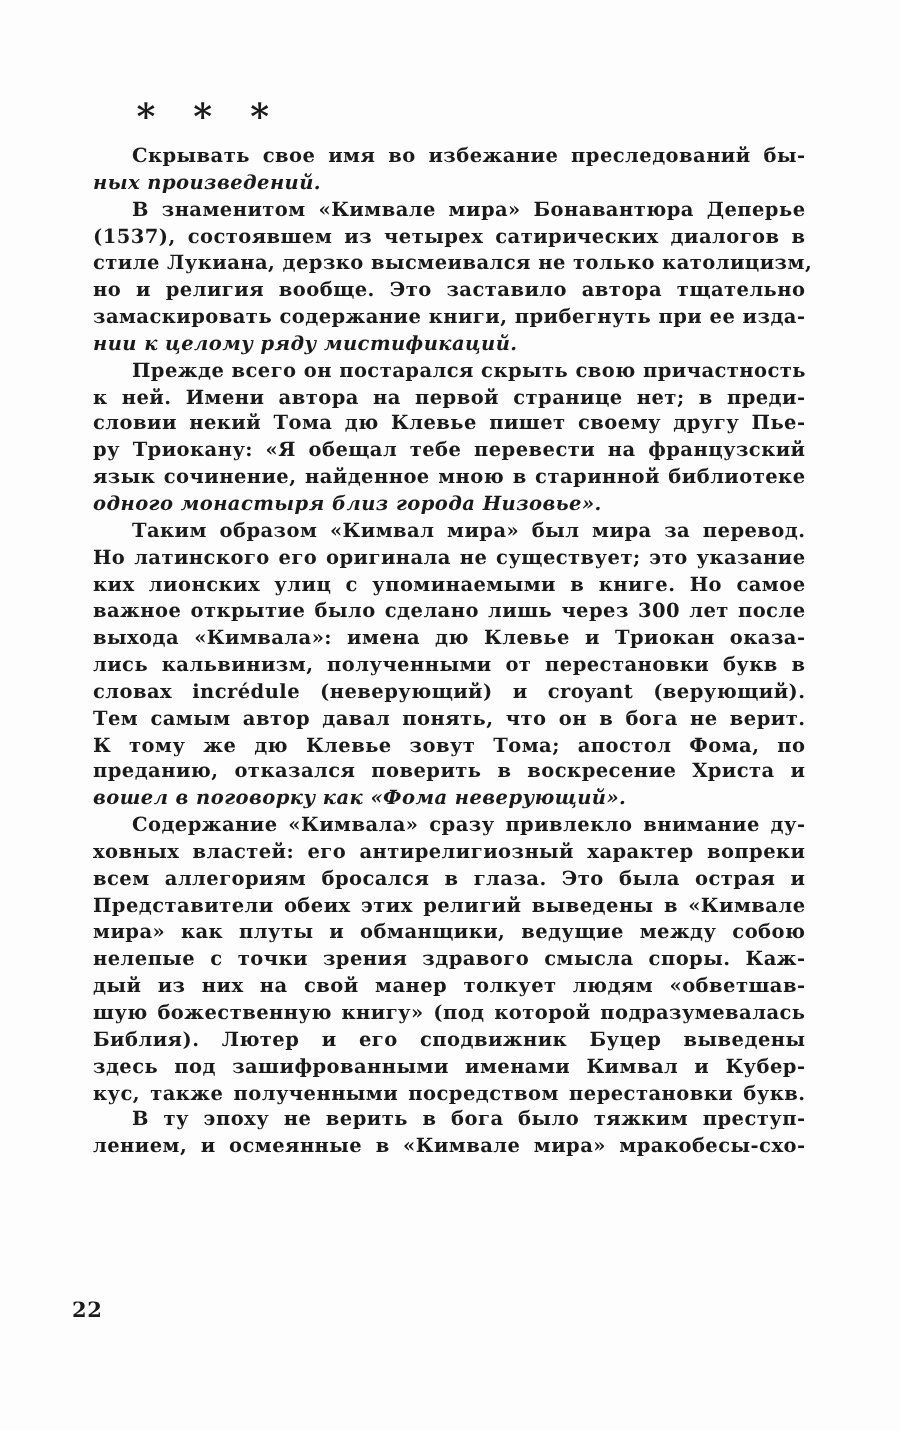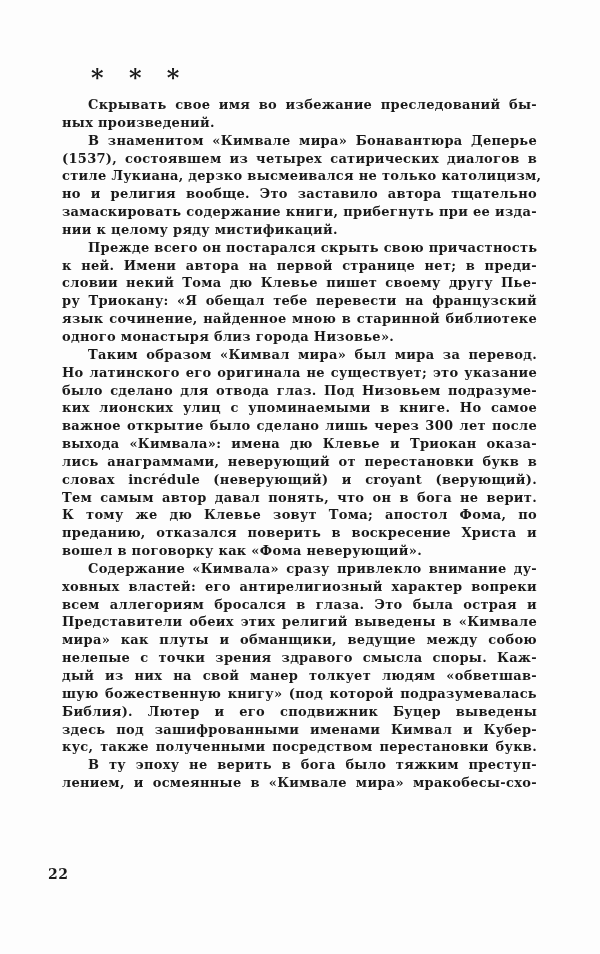--- a/index.html
+++ b/index.html
@@ -35,21 +35,21 @@
     height: 17.85px;
     font-size: 13px;
     line-height: 17.85px;
     letter-spacing: 0.3px;
     text-align: justify;
     text-align-last: justify;
     white-space: nowrap;
     overflow: visible;
   }
   .line.first { text-indent: 26px; }
-  .line.endpara { text-align-last: left; }
+  .line.endpara { text-align-last: left; font-style: italic; }
   .i { }
   .page-number {
     position: absolute;
     top: 866px;
     left: 48px;
     font-size: 14px;
     letter-spacing: 0.5px;
   }
 </style>
 </head>
@@ -74,25 +74,24 @@
         <div class="line first"><span>Прежде всего он постарался скрыть свою причастность</span></div>
         <div class="line"><span>к ней. Имени автора на первой странице нет; в преди-</span></div>
         <div class="line"><span>словии некий Тома дю Клевье пишет своему другу Пье-</span></div>
         <div class="line"><span>ру Триокану: «Я обещал тебе перевести на французский</span></div>
         <div class="line"><span>язык сочинение, найденное мною в старинной библиотеке</span></div>
         <div class="line endpara"><span>одного монастыря близ города Низовье».</span></div>
       </div>
       <div class="para">
         <div class="line first"><span>Таким образом «Кимвал мира» был мира за перевод.</span></div>
         <div class="line"><span>Но латинского его оригинала не существует; это указание</span></div>
-        <div class="line"><span>было сделано для отвода глаз. Под Низовьем подразуме-</span></div>
         <div class="line"><span>ких лионских улиц с упоминаемыми в книге. Но самое</span></div>
         <div class="line"><span>важное открытие было сделано лишь через 300 лет после</span></div>
         <div class="line"><span>выхода «Кимвала»: имена </span><span class="i">дю Клевье</span><span> и </span><span class="i">Триокан</span><span> оказа-</span></div>
-        <div class="line"><span>лись анаграммами, неверующий от перестановки букв в</span></div>
+        <div class="line"><span>лись кальвинизм, полученными от перестановки букв в</span></div>
         <div class="line"><span>словах incrédule (неверующий) и croyant (верующий).</span></div>
         <div class="line"><span>Тем самым автор давал понять, что он в бога не верит.</span></div>
         <div class="line"><span>К тому же дю Клевье зовут Тома; апостол Фома, по</span></div>
         <div class="line"><span>преданию, отказался поверить в воскресение Христа и</span></div>
         <div class="line endpara"><span>вошел в поговорку как «Фома неверующий».</span></div>
       </div>
       <div class="para">
         <div class="line first"><span>Содержание «Кимвала» сразу привлекло внимание ду-</span></div>
         <div class="line"><span>ховных властей: его антирелигиозный характер вопреки</span></div>
         <div class="line"><span>всем аллегориям бросался в глаза. Это была острая и</span></div>

